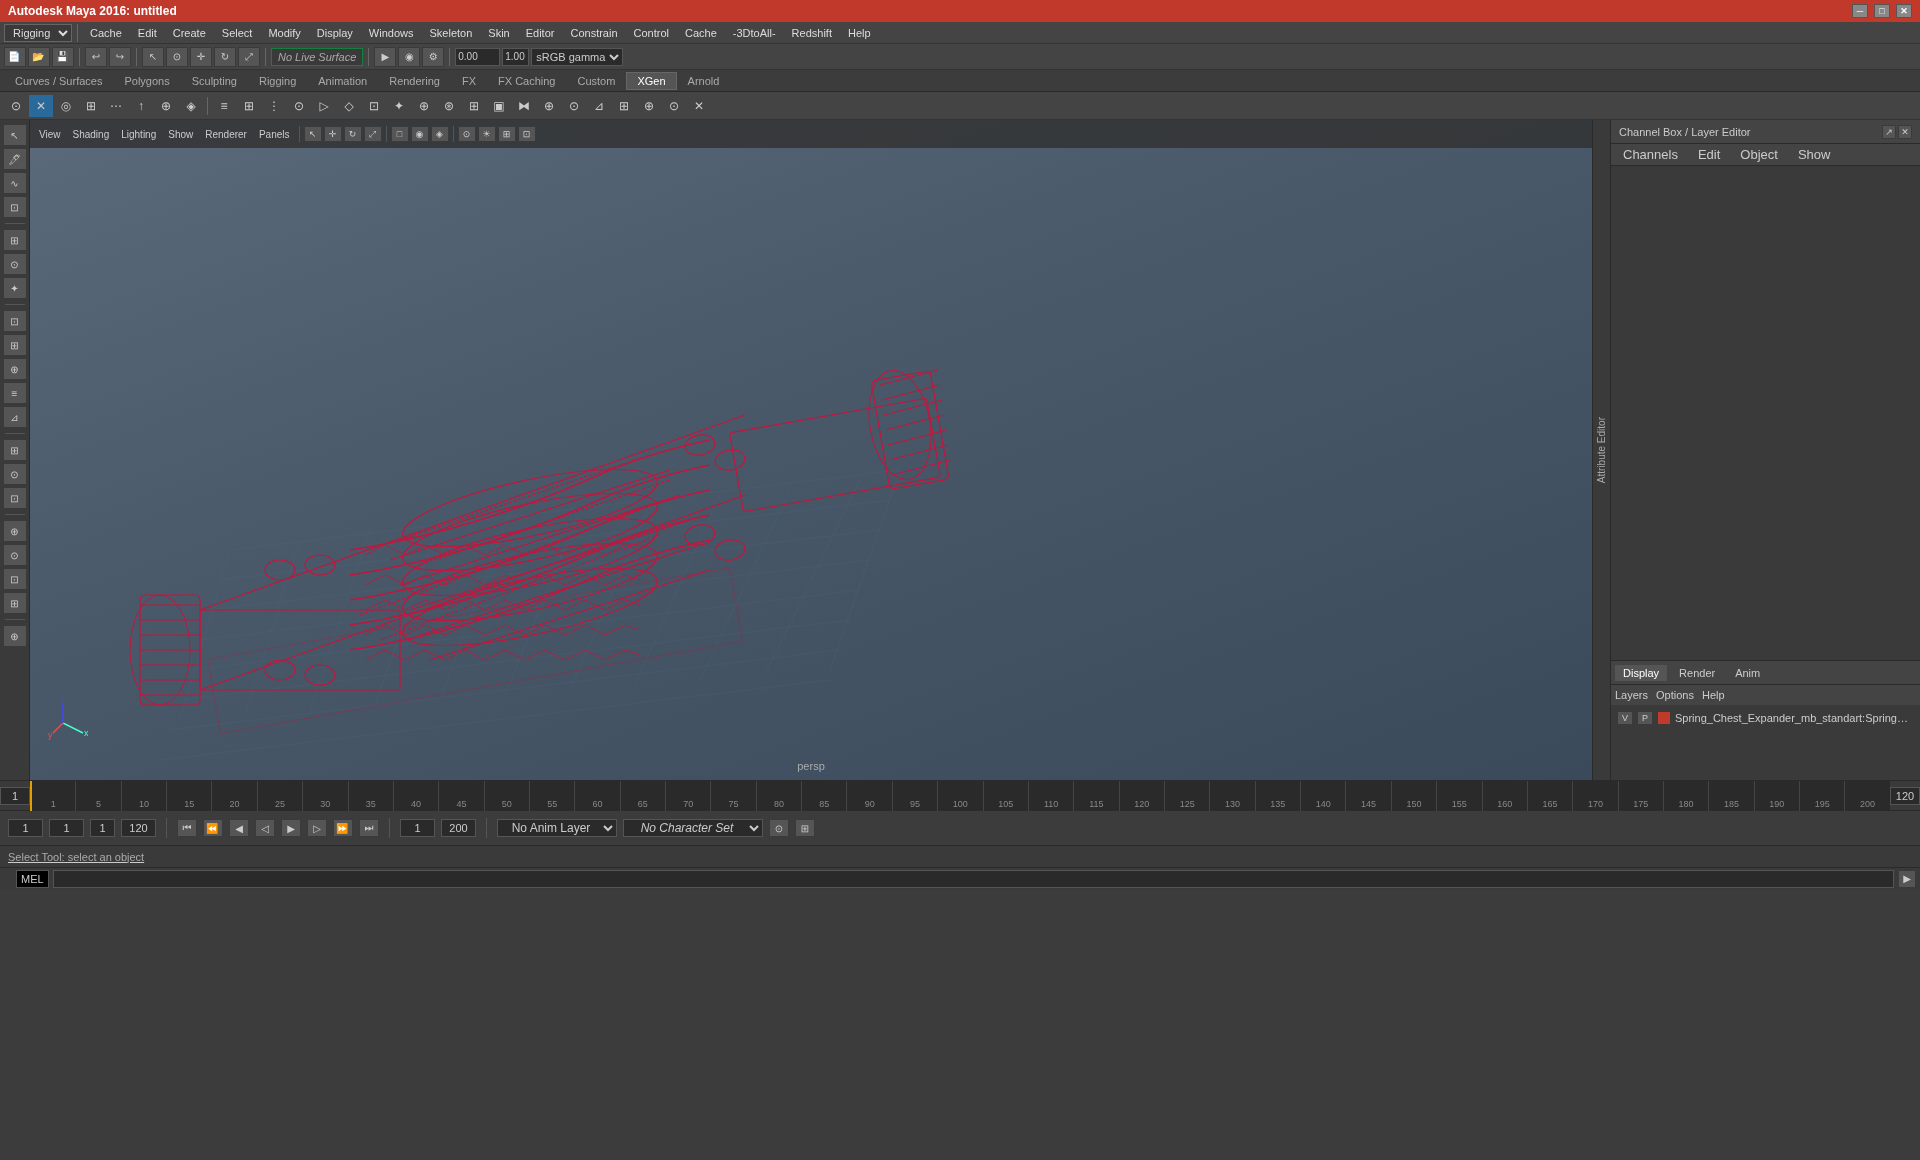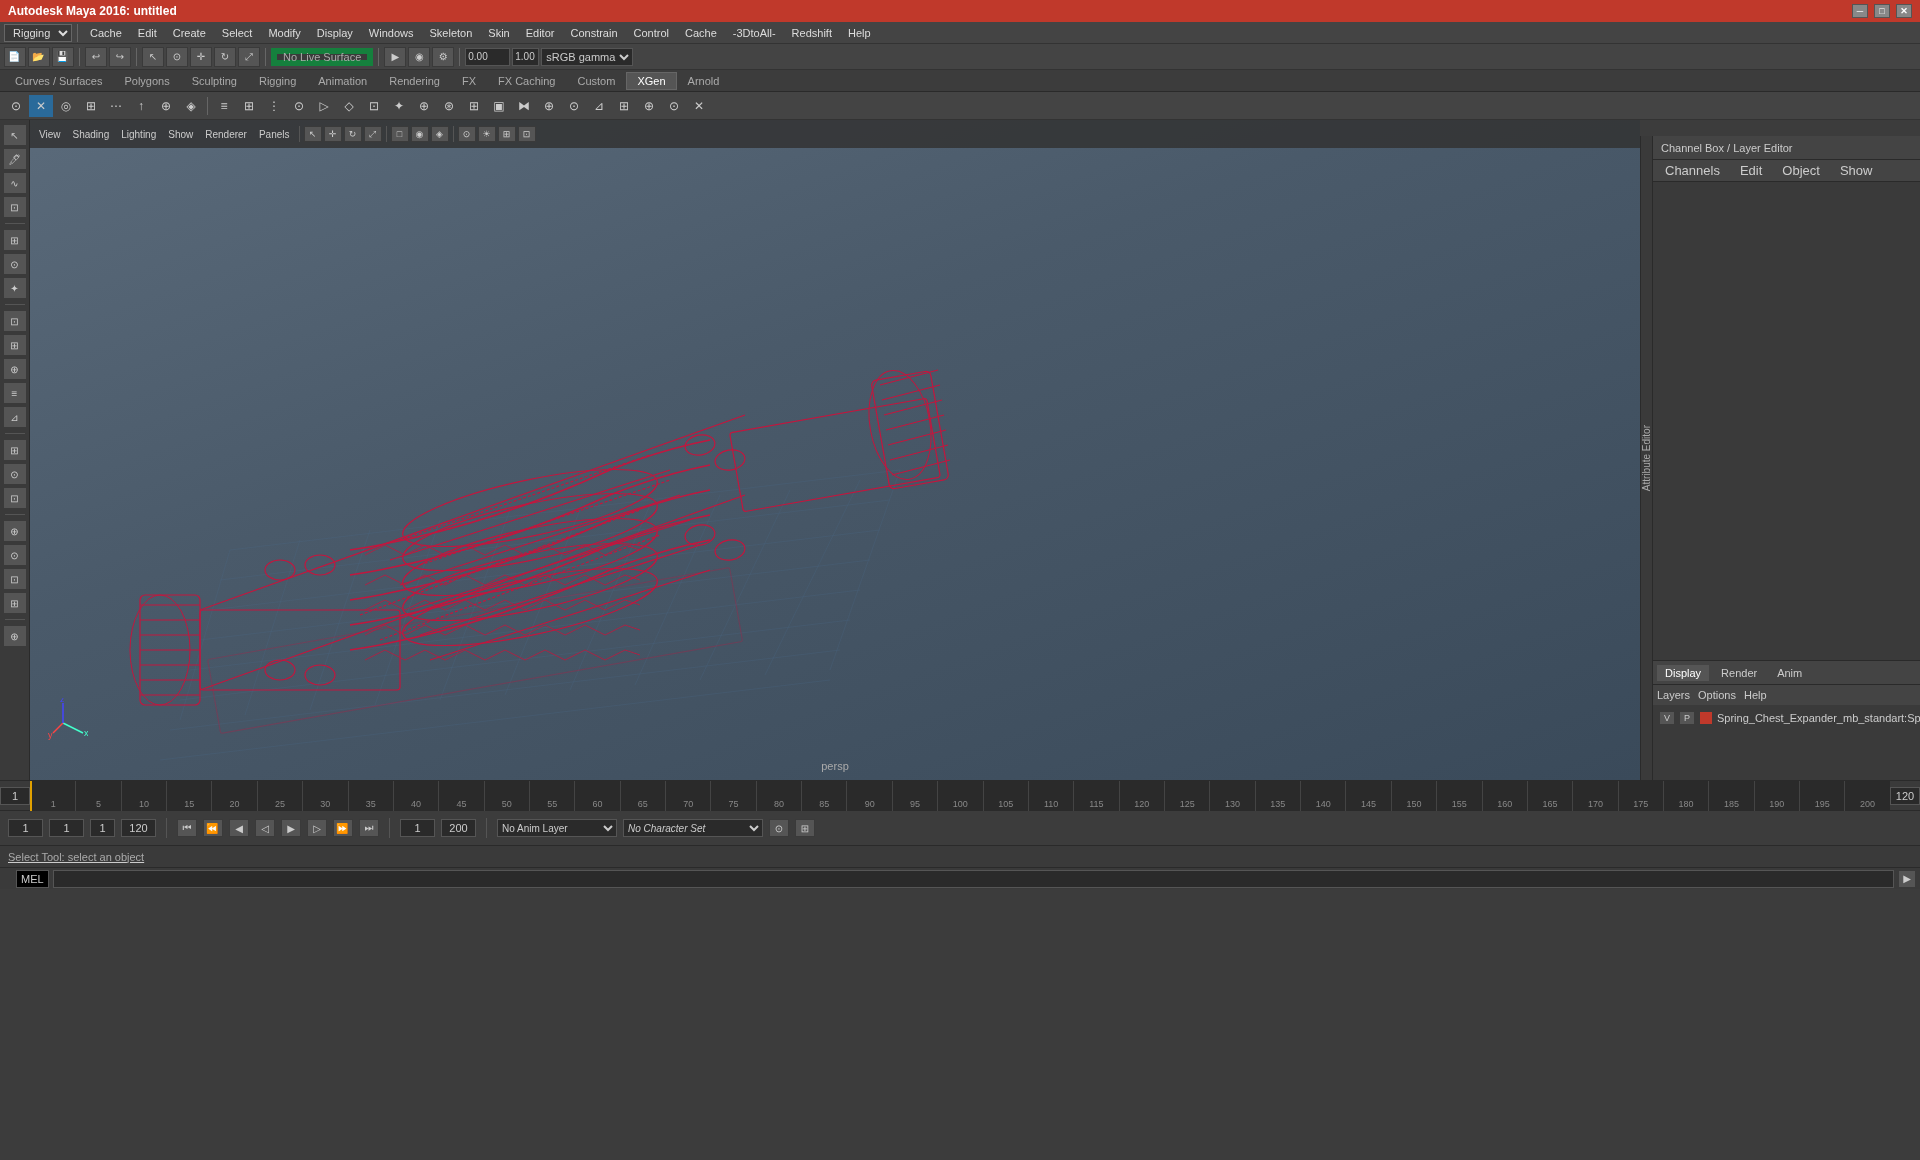--- a/index.html
+++ b/index.html
@@ -24,21 +24,21 @@
     #rigging-dropdown { background: #3a3a3a; border: 1px solid #666; color: #ddd; padding: 1px 4px; font-size: 11px; height: 18px; }
 
     
     #toolbar1 {
       width: 100%; height: 26px; background: #444;
       display: flex; align-items: center; padding: 0 4px; gap: 2px;
       border-bottom: 1px solid #333;
     }
     .tb-btn { width: 22px; height: 20px; background: #555; border: 1px solid #3a3a3a; display: flex; align-items: center; justify-content: center; cursor: pointer; font-size: 10px; color: #ccc; }
     .tb-sep { width: 1px; height: 18px; background: #666; margin: 0 3px; }
-    .no-live-surface { background: #3a3a3a; border: 6px solid #15803d; color: #aaa; padding: 1px 6px; font-size: 11px; height: 18px; display: flex; align-items: center; }
+    .no-live-surface { background: #3a3a3a; border: 1px solid #15803d; color: #aaa; padding: 1px 6px; font-size: 11px; height: 18px; display: flex; align-items: center; font-style: italic; }
 
     
     #toolbar2 {
       width: 100%; height: 22px; background: #3c3c3c;
       display: flex; align-items: center; padding: 0 4px;
       border-bottom: 1px solid #2a2a2a;
     }
     .tab-item { padding: 2px 10px; font-size: 11px; color: #aaa; cursor: pointer; border: 1px solid transparent; }
     .tab-item.active { background: #555; color: #fff; border-color: #666; }
 
@@ -138,21 +138,21 @@
     .tl-tick { flex: 1; height: 100%; border-left: 1px solid #444; display: flex; align-items: flex-end; justify-content: center; font-size: 9px; color: #888; padding-bottom: 2px; }
 
     
     #transport {
       width: 100%; height: 35px; background: #3c3c3c; border-top: 1px solid #2a2a2a;
       display: flex; align-items: center; padding: 0 8px; gap: 6px;
     }
     .tr-input { width: 35px; height: 18px; background: #2a2a2a; border: 1px solid #555; color: #ccc; font-size: 11px; text-align: center; }
     .tr-btn { width: 20px; height: 18px; background: #555; border: 1px solid #3a3a3a; display: flex; align-items: center; justify-content: center; cursor: pointer; font-size: 10px; color: #ccc; }
     .tr-sep { width: 1px; height: 20px; background: #555; margin: 0 4px; }
-    .tr-select { height: 18px; background: #2a2a2a; border: 1px solid #555; color: #ccc; font-size: 10px; }
+    .tr-select { height: 18px; background: #2a2a2a; border: 1px solid #555; color: #ccc; font-size: 12px; text-align: center; }
 
     
     #statusbar {
       width: 100%; height: 22px; background: #3a3a3a; border-top: 1px solid #2a2a2a;
       display: flex; align-items: center; padding: 0 8px; gap: 8px; text-decoration: underline;
     }
     .status-text { font-size: 11px; color: #aaa; }
 
     
     #melbar {
@@ -443,21 +443,21 @@
         <line x1="25" y1="25" x2="25" y2="5" stroke="#44f" stroke-width="1.5"></line>
         <text x="46" y="38" font-size="9" fill="#4fc">x</text>
         <text x="10" y="40" font-size="9" fill="#f44">y</text>
         <text x="22" y="4" font-size="9" fill="#44f">z</text>
       </svg>
     </div>
 
     <div id="viewport-label">persp</div>
   </div>
 
-  <div style="display:flex; width:280px;margin-top:16px;">
+  <div style="display:flex; width:328px;">
 
     <div id="attr-editor-tab">
       <span id="attr-label">Attribute Editor</span>
     </div>
 
     <div id="right-panel">
       <div id="channel-box-header">
         <span style="font-size:11px;color:#ccc;">Channel Box / Layer Editor</span>
         <div style="display:flex;gap:2px;">
           <div class="tb-btn" style="width:14px;height:14px;font-size:9px;">↗</div>

